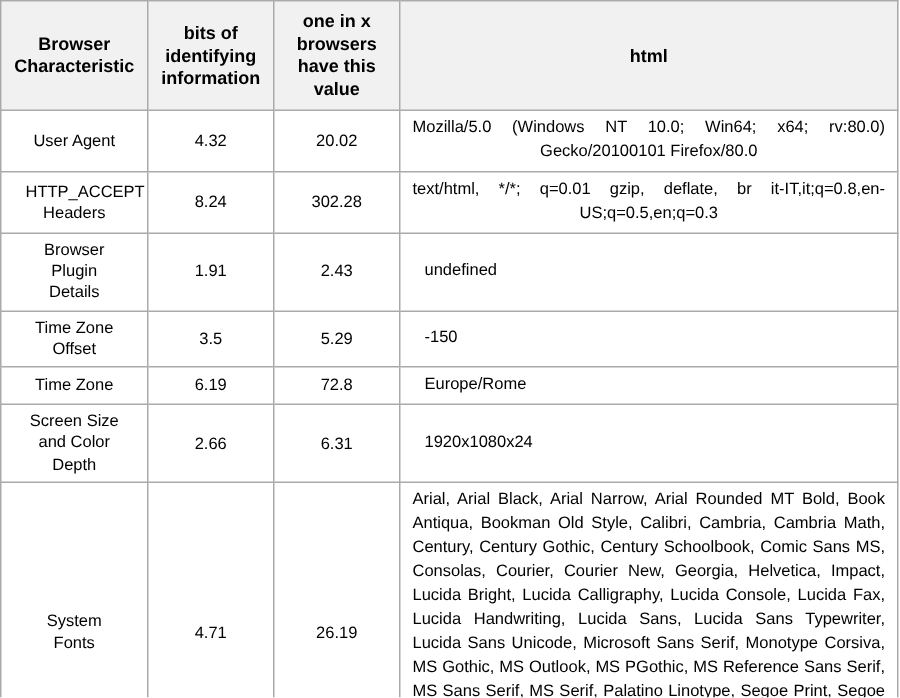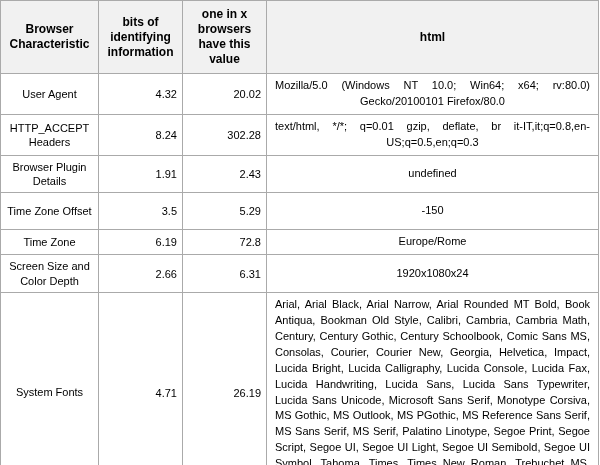--- a/index.html
+++ b/index.html
@@ -20,46 +20,45 @@
     border-collapse: collapse;
     table-layout: fixed;
     margin: 0;
   }
   table.fp-table th,
   table.fp-table td {
     border: 1px solid #aaaaaa;
     vertical-align: middle;
     font-size: 11px;
     color: #000000;
-    padding: 4px 5px;
+    padding: 4px 16px;
   }
   table.fp-table thead th {
     background: #f1f1f1;
     font-weight: bold;
     font-size: 12px;
     text-align: center;
     line-height: 1.25;
     padding: 6px 4px;
   }
   col.c-char { width: 98px; }
   col.c-bits { width: 84px; }
   col.c-oneinx { width: 84px; }
   col.c-value { width: 332px; }
 
   td.char-cell {
     text-align: center;
     font-size: 11.5px;
     line-height: 1.3;
   }
   td.num-cell {
-    text-align: right;
+    text-align: center;
     font-size: 12px;
   }
   td.value-cell {
-    text-align: center;
     font-size: 10px;
     line-height: 1.45;
     word-wrap: break-word;
     overflow-wrap: break-word;
   }
   td.value-cell.long {
     text-align: justify;
     text-align-last: center;
     padding: 4px 8px;
   }

